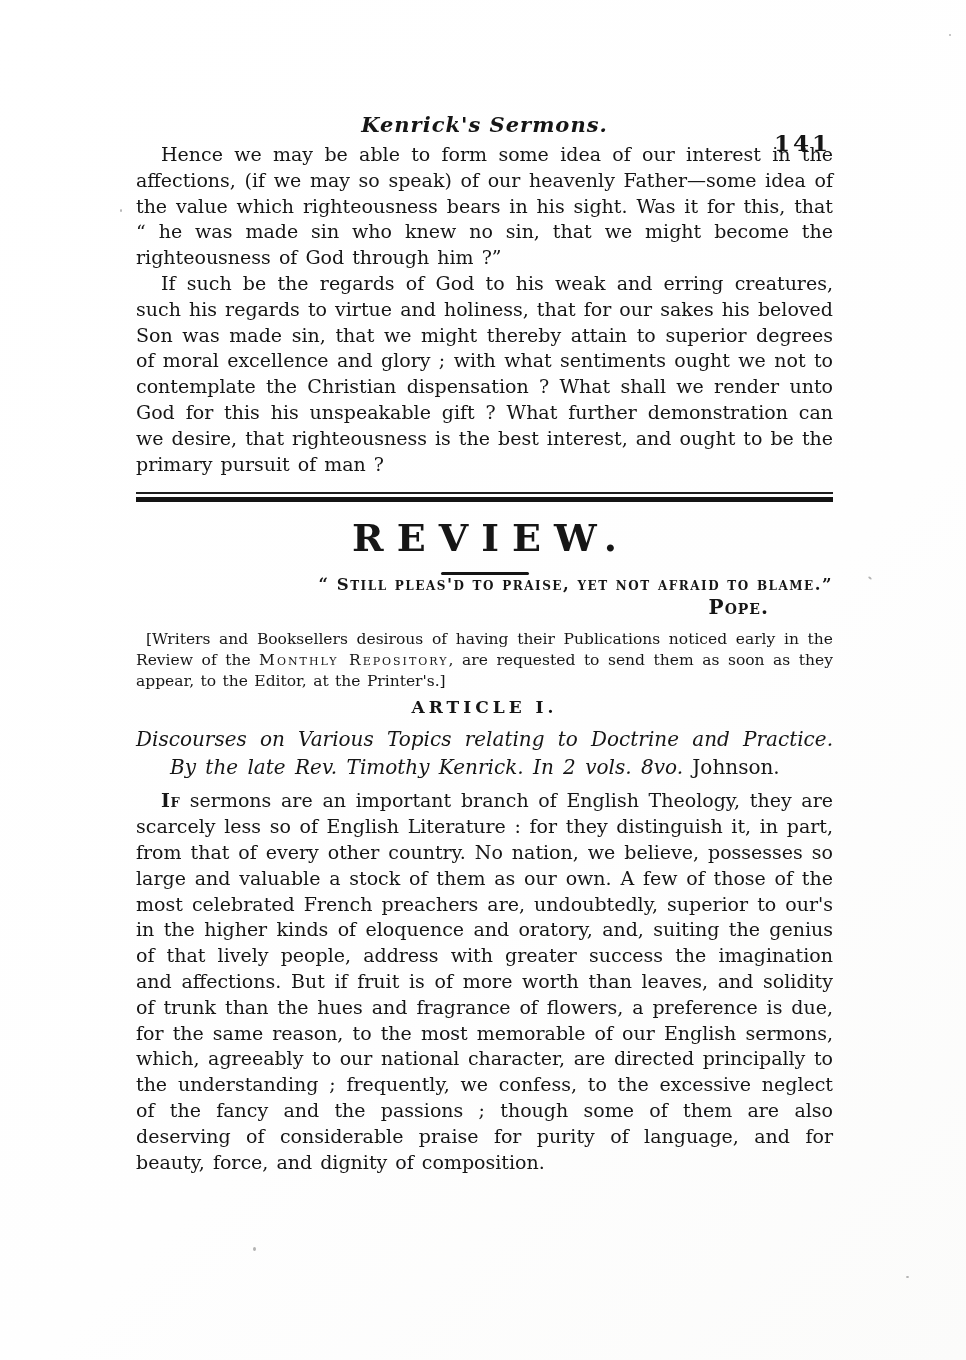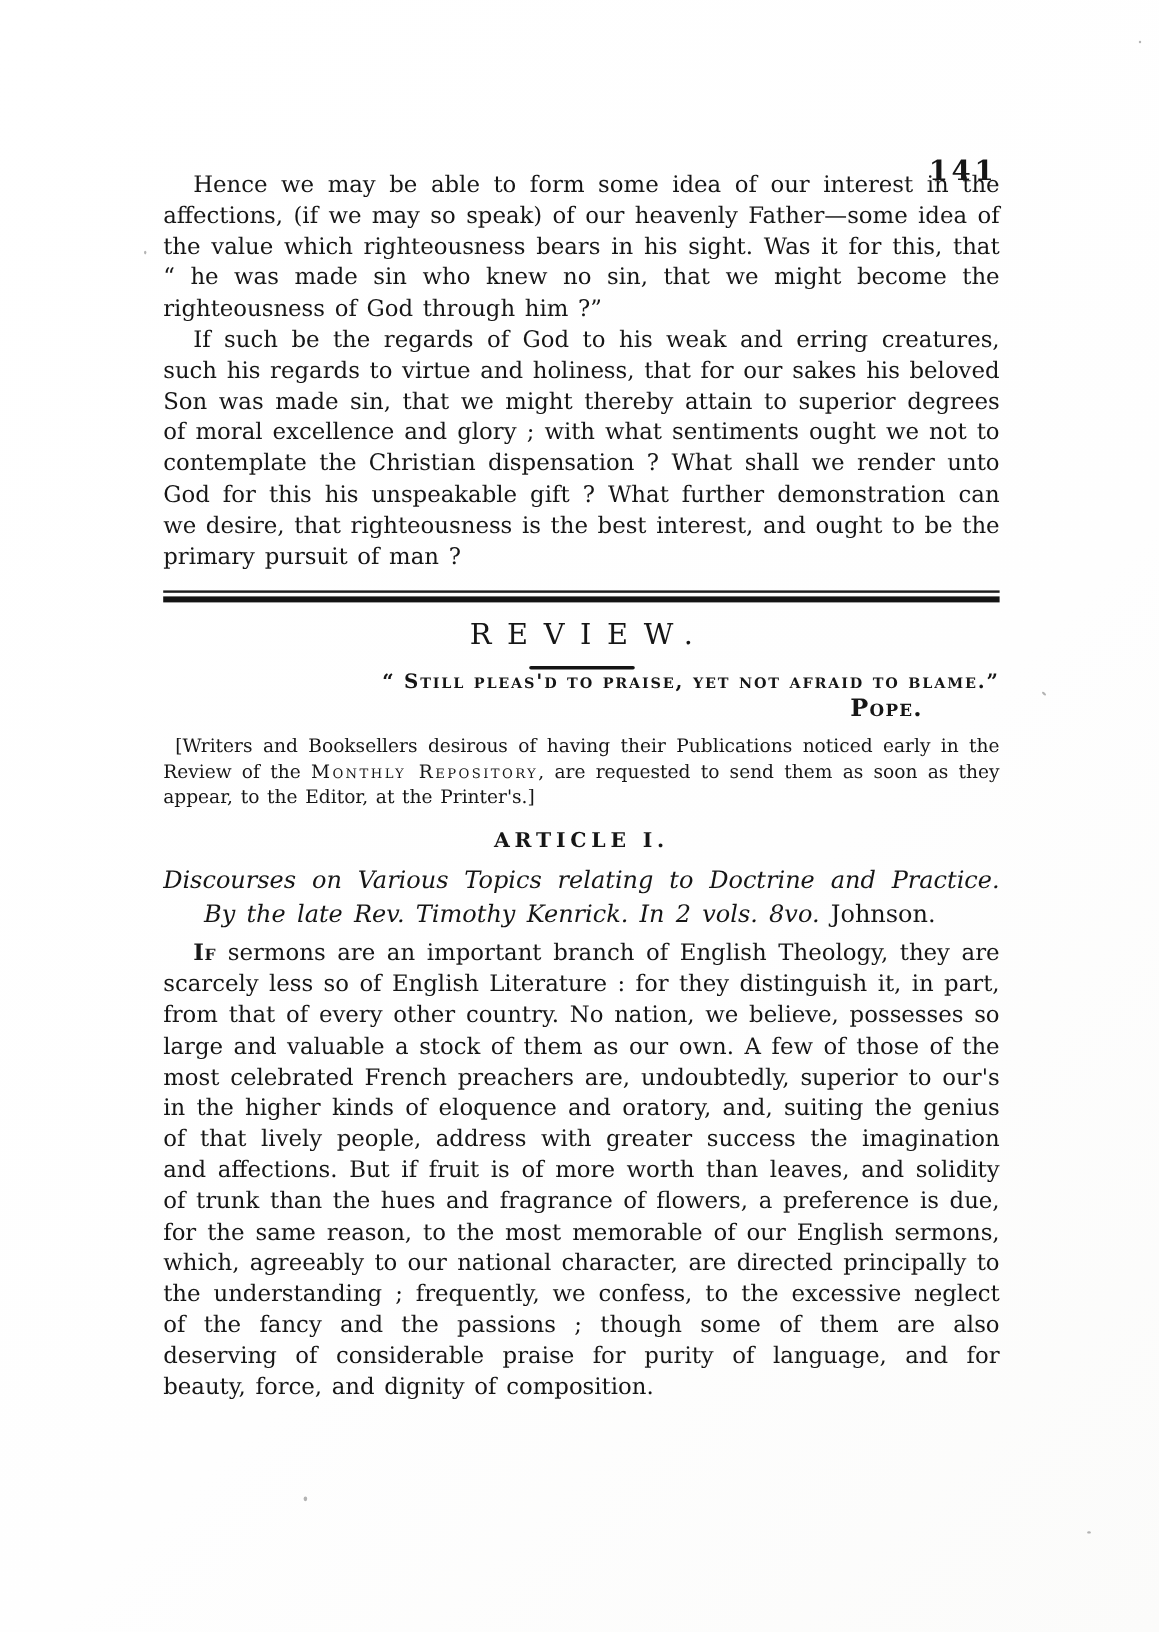--- a/index.html
+++ b/index.html
@@ -23,33 +23,33 @@
   
   .bodytext{font-size:19px;line-height:25.8px;text-align:justify;word-spacing:2px;}
   .bodytext p{margin:0;}
   p.first{margin-top:11px;}
   p.indent{text-indent:25px;}
 
   
   .rule-double{margin-top:15px;height:3px;border-top:2px solid #1d1d1d;border-bottom:5px solid #141414;}
 
   
-  .review-heading{margin-top:13px;text-align:center;font-size:24px;font-weight:normal;letter-spacing:13px;text-indent:13px;}
+  .review-heading{margin-top:13px;text-align:center;font-size:38px;font-weight:bold;letter-spacing:13px;text-indent:13px;}
   .rule-short{width:88px;height:3px;background:#141414;margin:12px auto 0;border-radius:2px;}
 
   
   .epigraph{margin-top:0;text-align:right;font-weight:bold;font-variant:small-caps;font-size:16.5px;letter-spacing:1.5px;}
   .attribution{margin-top:1px;text-align:right;padding-right:64px;font-weight:bold;font-variant:small-caps;font-size:20px;letter-spacing:1px;}
 
   
   .notice{margin-top:10px;font-size:15.5px;line-height:21px;text-align:justify;text-indent:10px;word-spacing:1.5px;}
   .sc{font-variant:small-caps;letter-spacing:2px;}
 
   
-  .article-heading{margin-top:16px;text-align:center;font-size:17px;font-weight:bold;letter-spacing:4px;}
+  .article-heading{margin-top:5px;text-align:center;font-size:17px;font-weight:bold;letter-spacing:4px;}
   .article-title{margin-top:9px;font-size:20px;line-height:27.5px;text-align:justify;word-spacing:3px;
                  padding-left:34px;text-indent:-34px;font-style:italic;}
   .roman{font-style:normal;}
   .article-body{margin-top:7px;text-indent:25px;}
   .lead-sc{font-variant:small-caps;font-weight:bold;letter-spacing:0.5px;}
 
   
   .speck{position:absolute;background:rgba(40,40,40,.35);border-radius:50%;}
   .s1{left:868px;top:577px;width:4px;height:2px;transform:rotate(40deg);}
   .s2{left:949px;top:34px;width:2px;height:2px;}
@@ -58,20 +58,21 @@
   .s5{left:120px;top:209px;width:2px;height:3px;}
 </style>
 </head>
 <body>
 
 <div class="page">
 
   <div class="col">
 
     <div class="running-head">
+      <div class="rh-title">Kenrick's Sermons.</div>
       <div class="rh-page">141</div>
     </div>
 
     <div class="bodytext">
       <p class="indent">Hence we may be able to form some idea of our interest in the affections, (if we may so speak) of our heavenly Father—some idea of the value which righteousness bears in his sight.  Was it for this, that “ he was made sin who knew no sin, that we might become the righteousness of God through him ?”</p>
       <p class="indent">If such be the regards of God to his weak and erring creatures, such his regards to virtue and holiness, that for our sakes his beloved Son was made sin, that we might thereby attain to superior degrees of moral excellence and glory ; with what sentiments ought we not to contemplate the Christian dispensation ?   What shall we render unto God for this his unspeakable gift ?   What further demonstration can we desire, that righteousness is the best interest, and ought to be the primary pursuit of man ?</p>
     </div>
 
     <div class="rule-double"></div>
 

